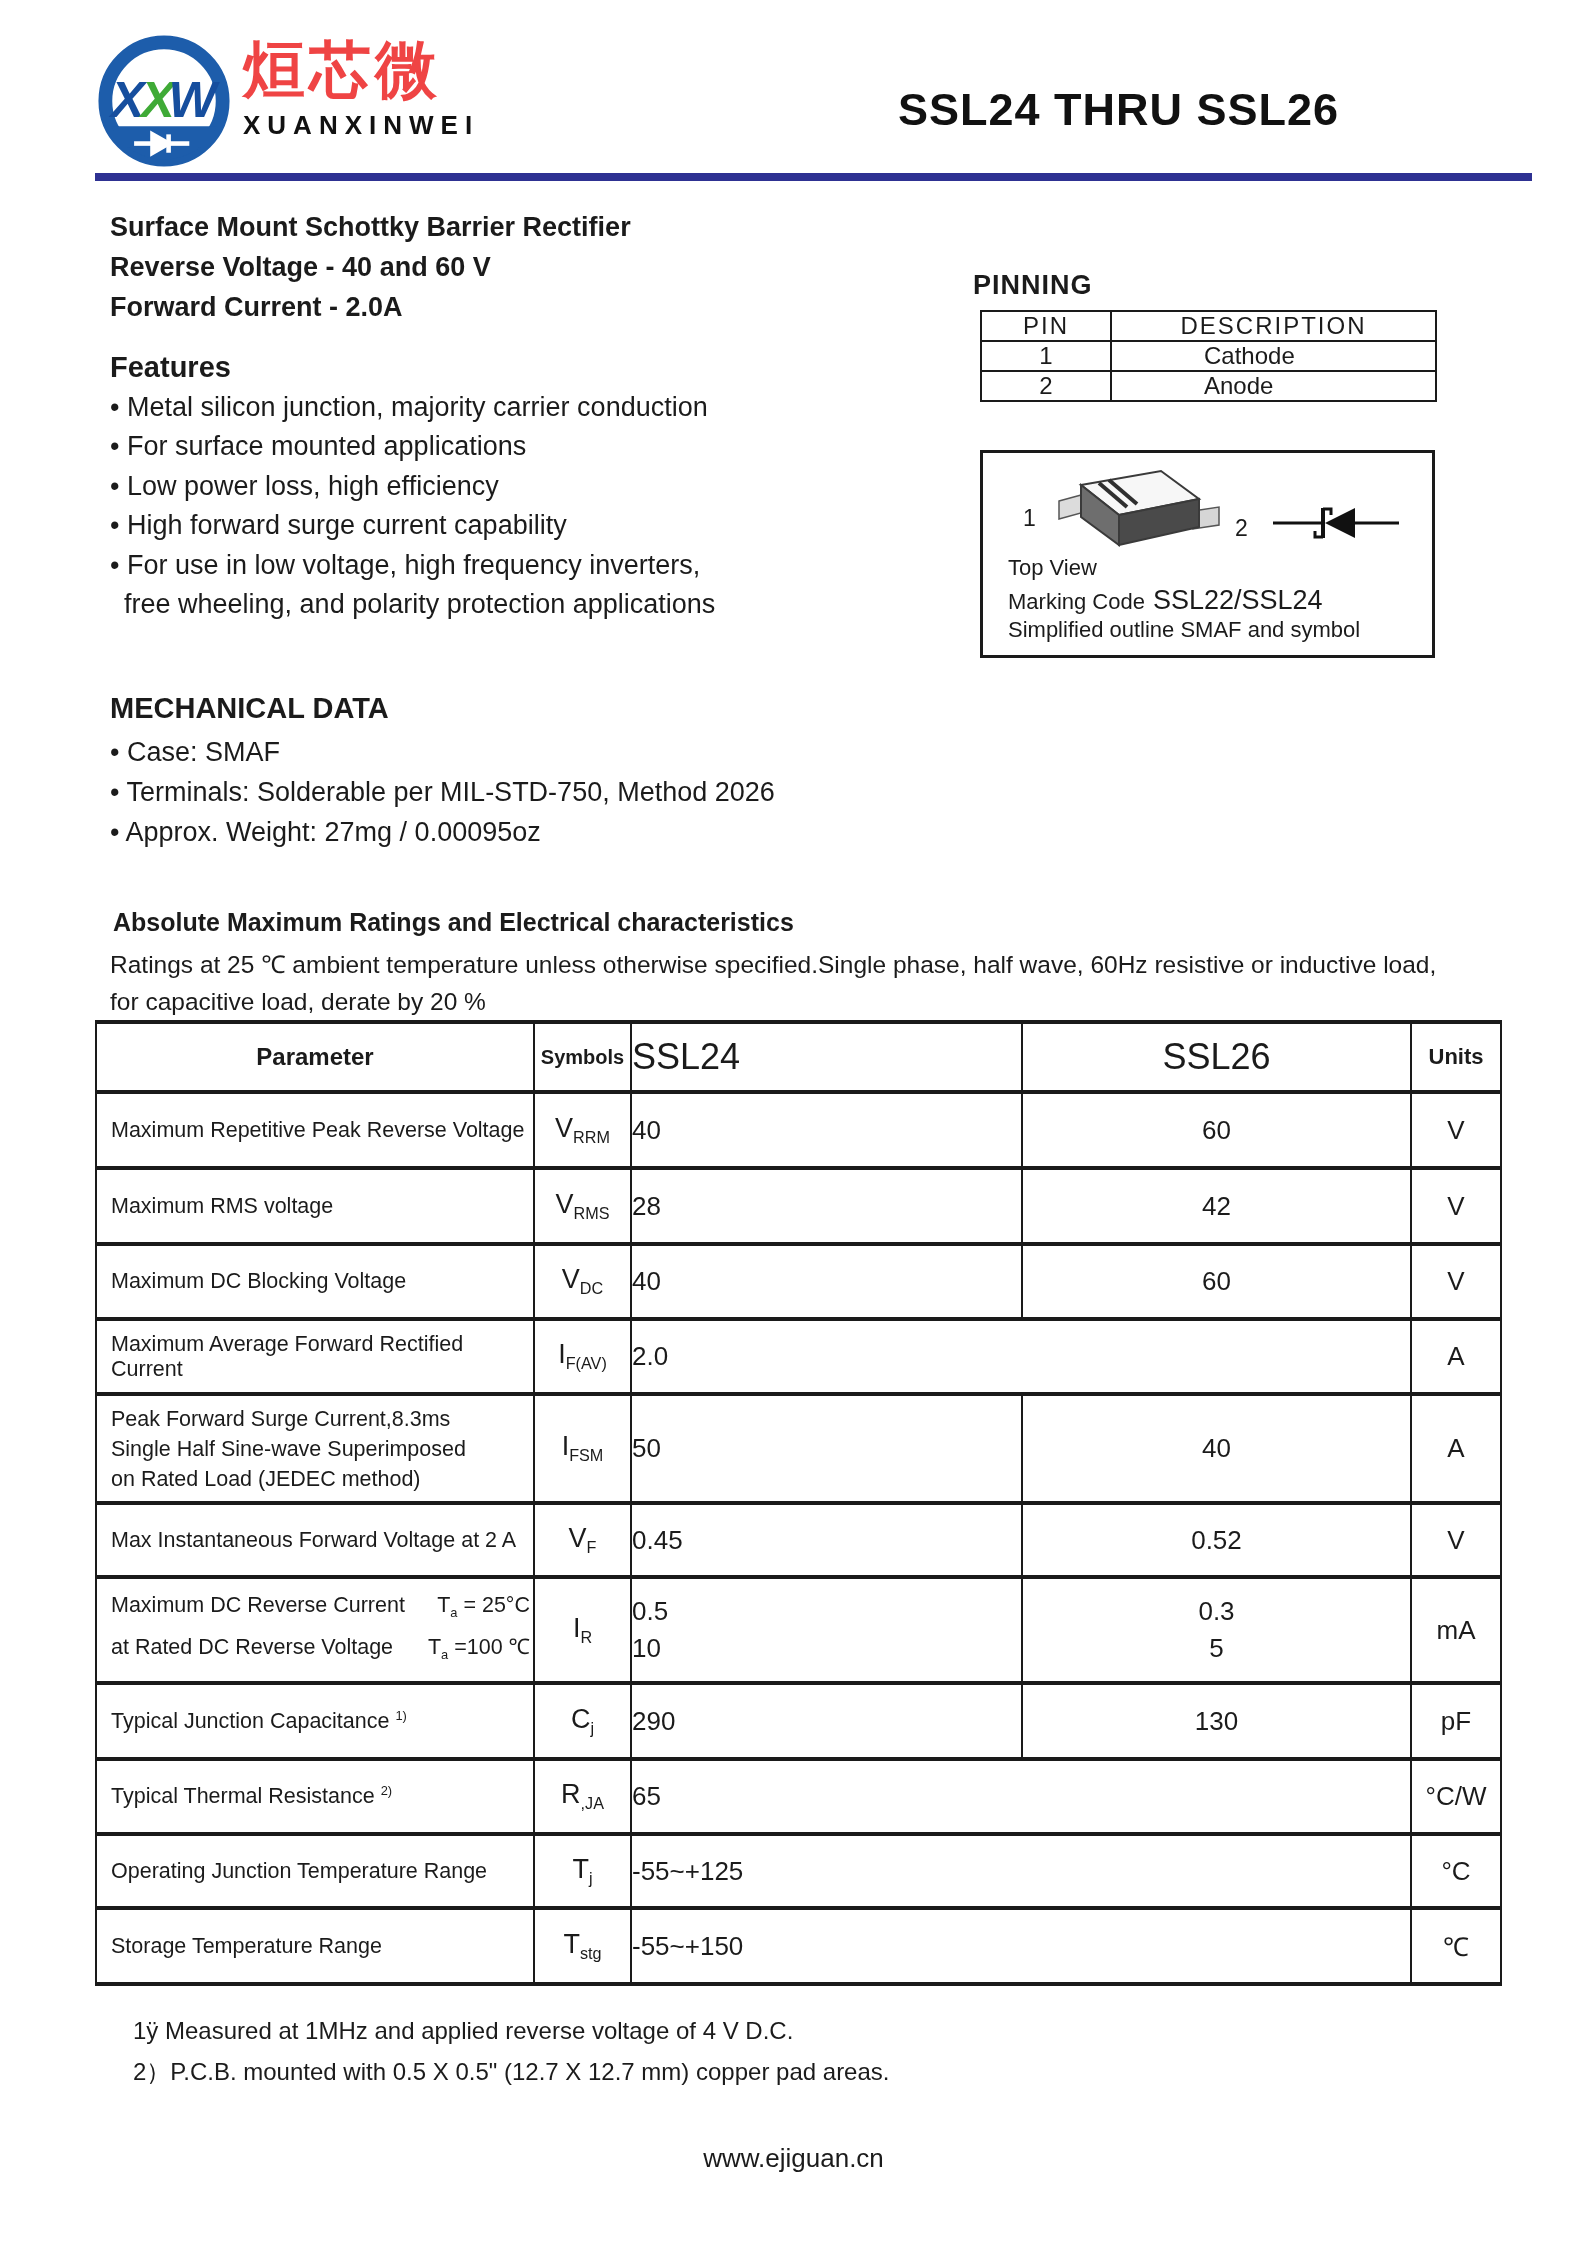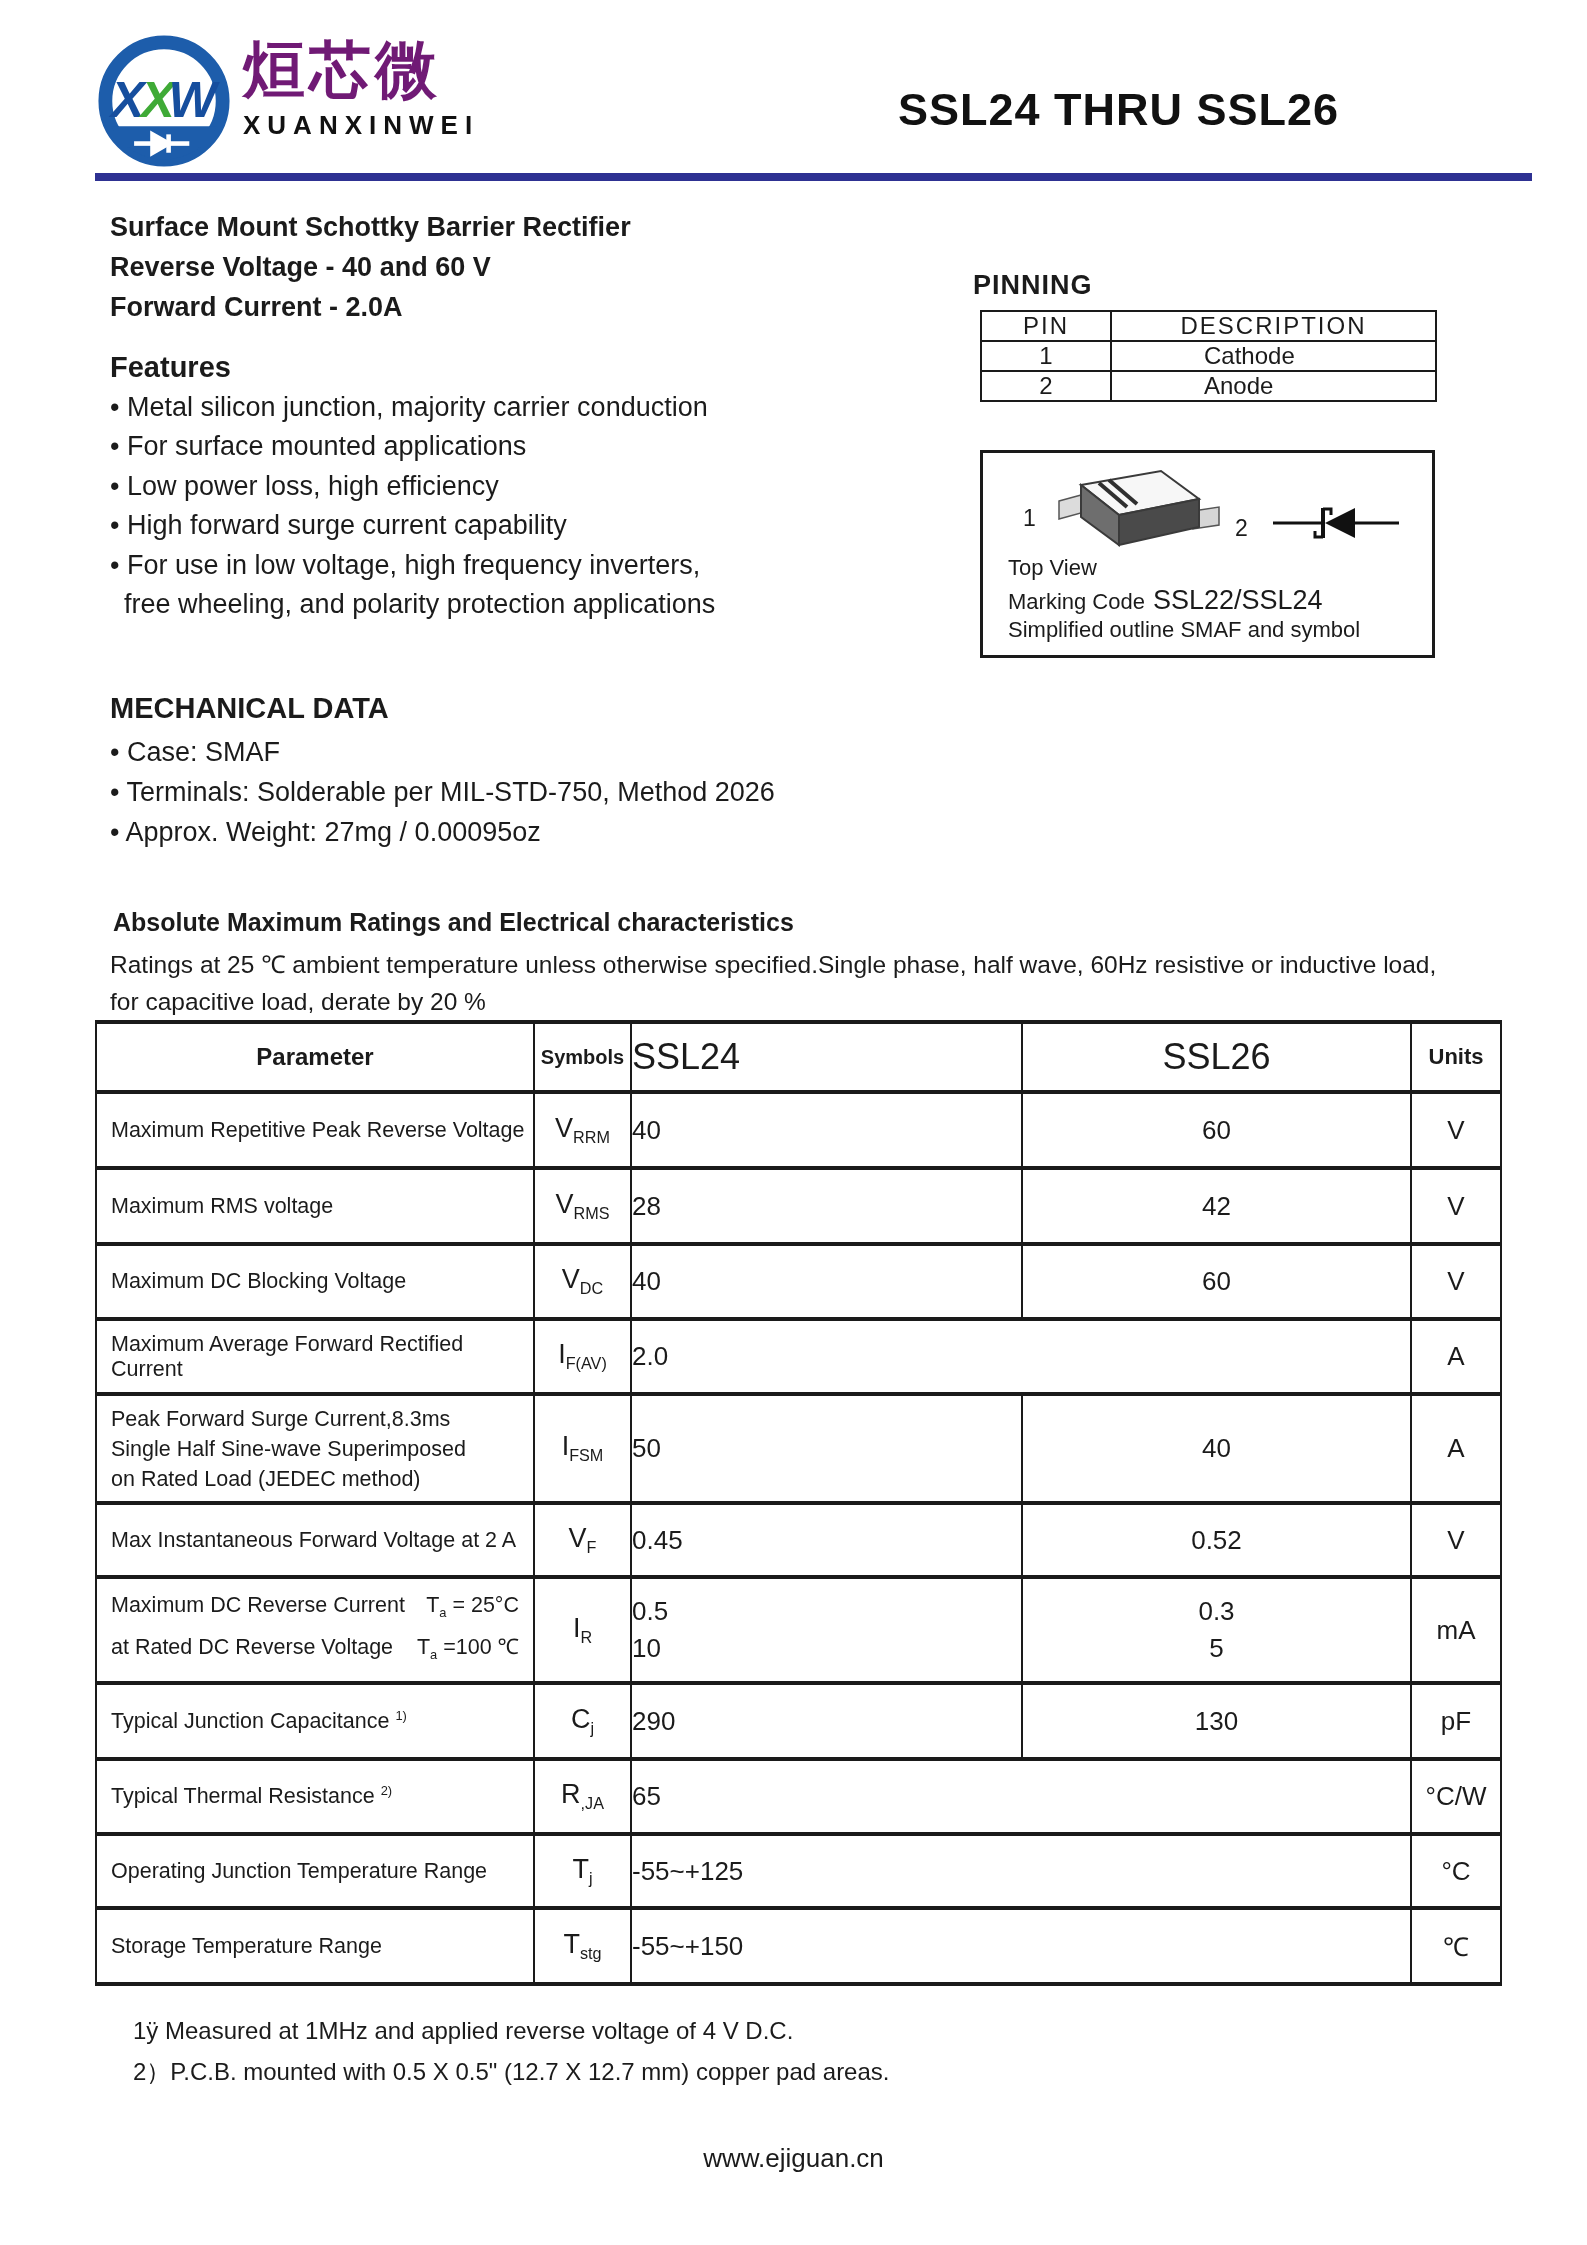--- a/index.html
+++ b/index.html
@@ -6,21 +6,21 @@
   body { background:#888; }
   .page {
     position:relative; width:1587px; height:2245px; background:#ffffff;
     font-family:"Liberation Sans", sans-serif; color:#1b1b1b; overflow:hidden;
     margin:0 auto;
   }
   
   .logo-wrap { position:absolute; left:95px; top:32px; display:flex; align-items:flex-start; }
   .logo-svg { width:138px; height:138px; }
   .logo-text { margin-left:10px; }
-  .logo-cn { font-size:62px; font-weight:bold; color:#701a75; letter-spacing:4px; line-height:76px; }
+  .logo-cn { font-size:62px; font-weight:bold; color:#ef4444; letter-spacing:4px; line-height:76px; }
   .logo-en { font-size:26px; font-weight:bold; color:#111; letter-spacing:7px; margin-top:2px; }
   .doc-title { position:absolute; left:898px; top:84px; font-size:45px; font-weight:600; color:#111; letter-spacing:1px; }
   .header-rule { position:absolute; left:95px; top:173px; width:1437px; height:8px; background:#2e3192; }
   
   .summary { position:absolute; left:110px; top:207px; font-size:27px; font-weight:bold; line-height:40px; }
   .sec-head { font-size:29px; font-weight:bold; }
   .features { position:absolute; left:110px; top:348px; font-size:27px; line-height:39.5px; }
   .features ul, .mech ul { list-style:none; }
   .features li::before, .mech li::before { content:"• "; }
   .feat-cont { padding-left:14px; }
@@ -55,21 +55,21 @@
   .spec .c-24 { width:391px; text-align:left; font-size:26px; }
   .spec .c-26 { width:389px; text-align:center; font-size:26px; }
   .spec .c-un { width:90px; text-align:center; font-size:26px; }
   .spec .hdr .c-par { text-align:center; font-size:24px; font-weight:bold; padding-left:0; }
   .spec .hdr .c-sym { font-size:20px; font-weight:bold; }
   .spec .hdr .c-24, .spec .hdr .c-26 { font-size:36px; font-weight:500; }
   .spec .hdr .c-un { font-size:22px; font-weight:bold; }
   .spec sub { font-size:0.6em; }
   .spec sup { font-size:0.6em; }
   .par-lines { line-height:30px; }
-  .ir-line { display:flex; justify-content:space-between; padding-right:14px; line-height:34px; }
+  .ir-line { display:flex; justify-content:space-between; padding-right:3px; line-height:34px; }
   .stack { line-height:37px; }
   
   .footnotes { position:absolute; left:133px; top:2010px; font-size:24px; line-height:41px; }
   .footer-url { position:absolute; left:0; top:2143px; width:100%; text-align:center; font-size:26px; }
 </style>
 </head>
 <body>
 
 <div class="page">
 

